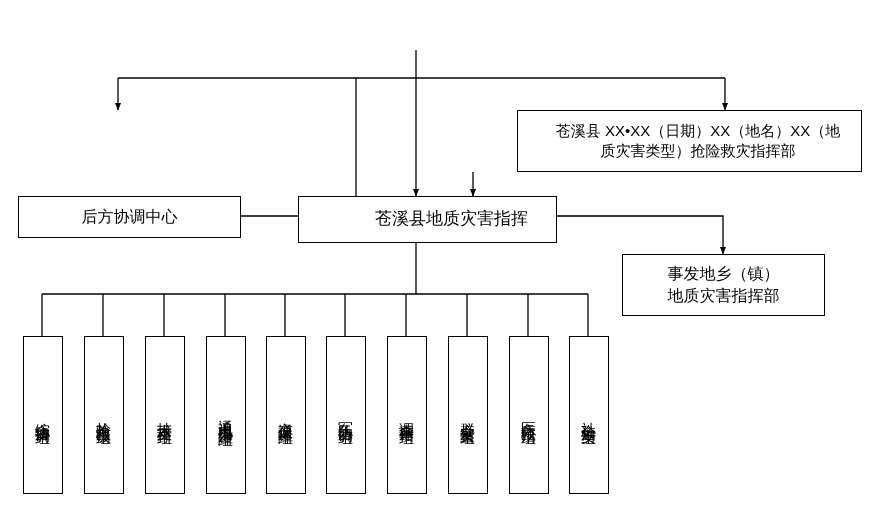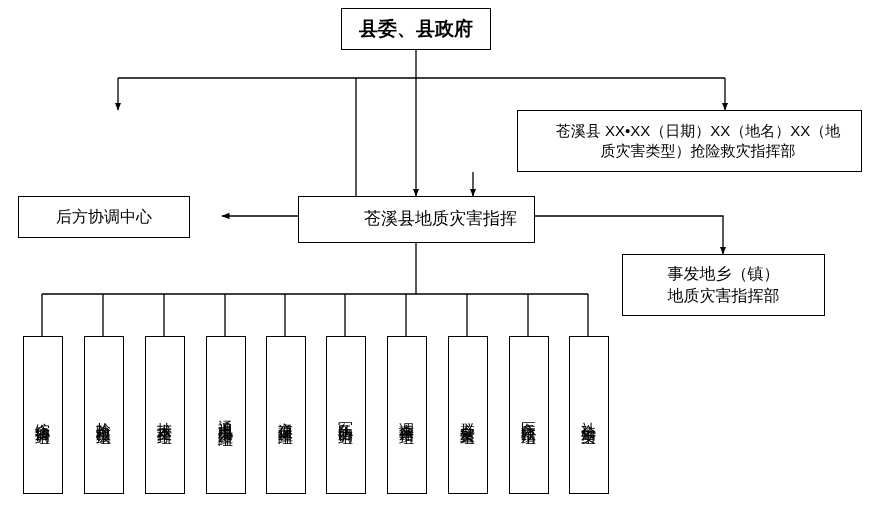--- a/index.html
+++ b/index.html
@@ -107,35 +107,32 @@
       <path d="M225,294 L225,336"></path>
       <path d="M285,294 L285,336"></path>
       <path d="M345,294 L345,336"></path>
       <path d="M406,294 L406,336"></path>
       <path d="M467,294 L467,336"></path>
       <path d="M528,294 L528,336"></path>
       <path d="M588,294 L588,336"></path>
     </g>
   </svg>
 
-  <div class="node bold" style="left:341px; top:8px; width:150px; height:42px; font-size:19px;">
-    <span class="node-text">县委、县政府</span>
-  </div>
 
 
   <div class="node" style="left:517px; top:110px; width:345px; height:62px; font-size:15px;padding-left:17px;">
     <span class="node-text">苍溪县 XX•XX（日期）XX（地名）XX（地
 质灾害类型）抢险救灾指挥部</span>
   </div>
 
-  <div class="node" style="left:18px; top:196px; width:172px; height:42px; font-size:16px;">
+  <div class="node" style="left:18px; top:196px; width:223px; height:42px; font-size:16px;">
     <span class="node-text">后方协调中心</span>
   </div>
 
-  <div class="node" style="left:298px; top:196px; width:237px; height:47px; font-size:17px;padding-left:48px;">
+  <div class="node" style="left:298px; top:196px; width:259px; height:47px; font-size:17px;padding-left:48px;">
     <span class="node-text">苍溪县地质灾害指挥</span>
   </div>
 
   <div class="node" style="left:622px; top:254px; width:203px; height:62px; font-size:16px;">
     <span class="node-text">事发地乡（镇）
 地质灾害指挥部</span>
   </div>
 
   <div class="leaf" style="left:23px; top:336px; width:40px; height:158px;">
     <span class="node-text">综合协调组</span>

